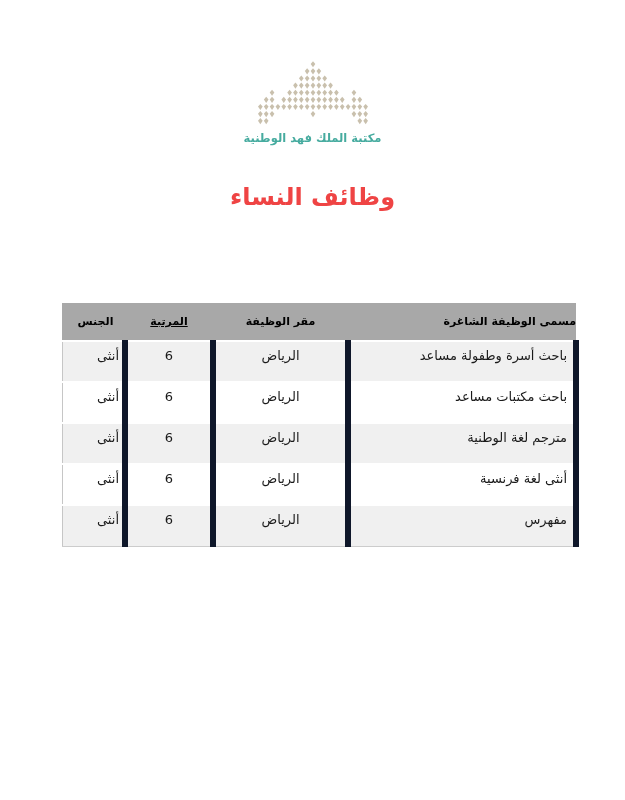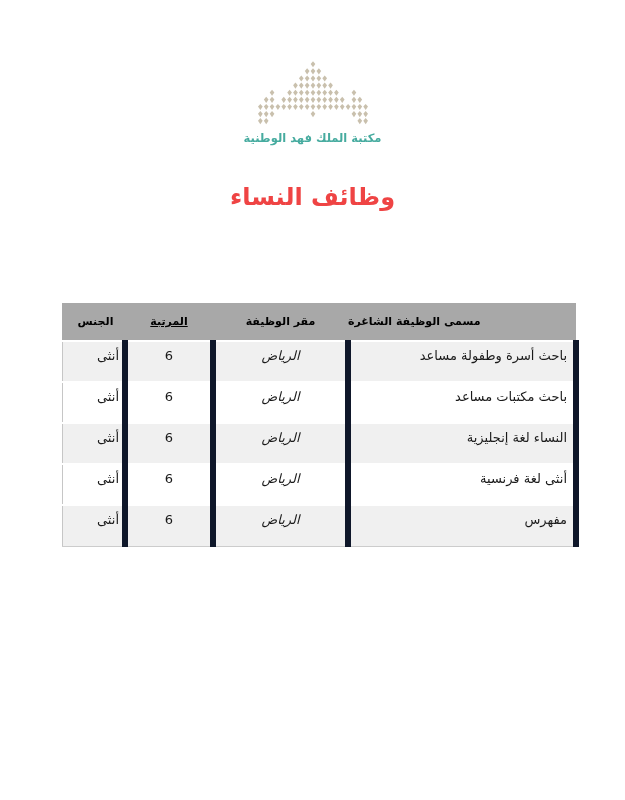--- a/index.html
+++ b/index.html
@@ -47,39 +47,39 @@
 
   th {
     background: #a8a8a8;
     height: 38px;
     font-size: 11px; font-weight: bold; color: #000;
     vertical-align: middle;
     padding: 0;
     border: none;
     border-bottom: 2px solid #ffffff;
   }
-  th.h-title  { text-align: left; padding-right: 0; }
+  th.h-title  { text-align: right; padding-right: 0; }
   th.h-loc    { text-align: center; }
   th.h-grade  { text-align: center; text-decoration: underline; }
   th.h-gender { text-align: center; padding-left: 4px; }
 
   td {
     height: 41px;
     font-size: 13px; color: #1a1a1a;
     vertical-align: top;
     padding: 6px 4px 0 4px;
     background: #ffffff;
     border-left: 1px solid #c6c6c6;
     border-right: 6px solid #0f172a;
     border-bottom: 2px solid #ffffff;
   }
   tr.alt td { background: #f0f0f0; }
   tr:last-child td { border-bottom: 1px solid #cccccc; }
   td.d-title  { text-align: right; padding-right: 6px; }
-  td.d-loc    { text-align: center; font-style: italic; }
+  td.d-loc    { text-align: center; }
   td.d-grade  { text-align: center; }
   td.d-gender { text-align: right; padding-right: 3px; }
 </style>
 </head>
 <body>
 
 <div class="page">
 
   <div class="logo-wrap">
     <svg class="logo-svg" viewBox="0 0 130 80">
@@ -185,21 +185,21 @@
         <td class="d-grade">6</td>
         <td class="d-gender">أنثى</td>
       </tr>
       <tr>
         <td class="d-title">باحث مكتبات مساعد</td>
         <td class="d-loc">الرياض</td>
         <td class="d-grade">6</td>
         <td class="d-gender">أنثى</td>
       </tr>
       <tr class="alt">
-        <td class="d-title">النساء لغة إنجليزية</td>
+        <td class="d-title">مترجم لغة الوطنية</td>
         <td class="d-loc">الرياض</td>
         <td class="d-grade">6</td>
         <td class="d-gender">أنثى</td>
       </tr>
       <tr>
         <td class="d-title">أنثى لغة فرنسية</td>
         <td class="d-loc">الرياض</td>
         <td class="d-grade">6</td>
         <td class="d-gender">أنثى</td>
       </tr>

